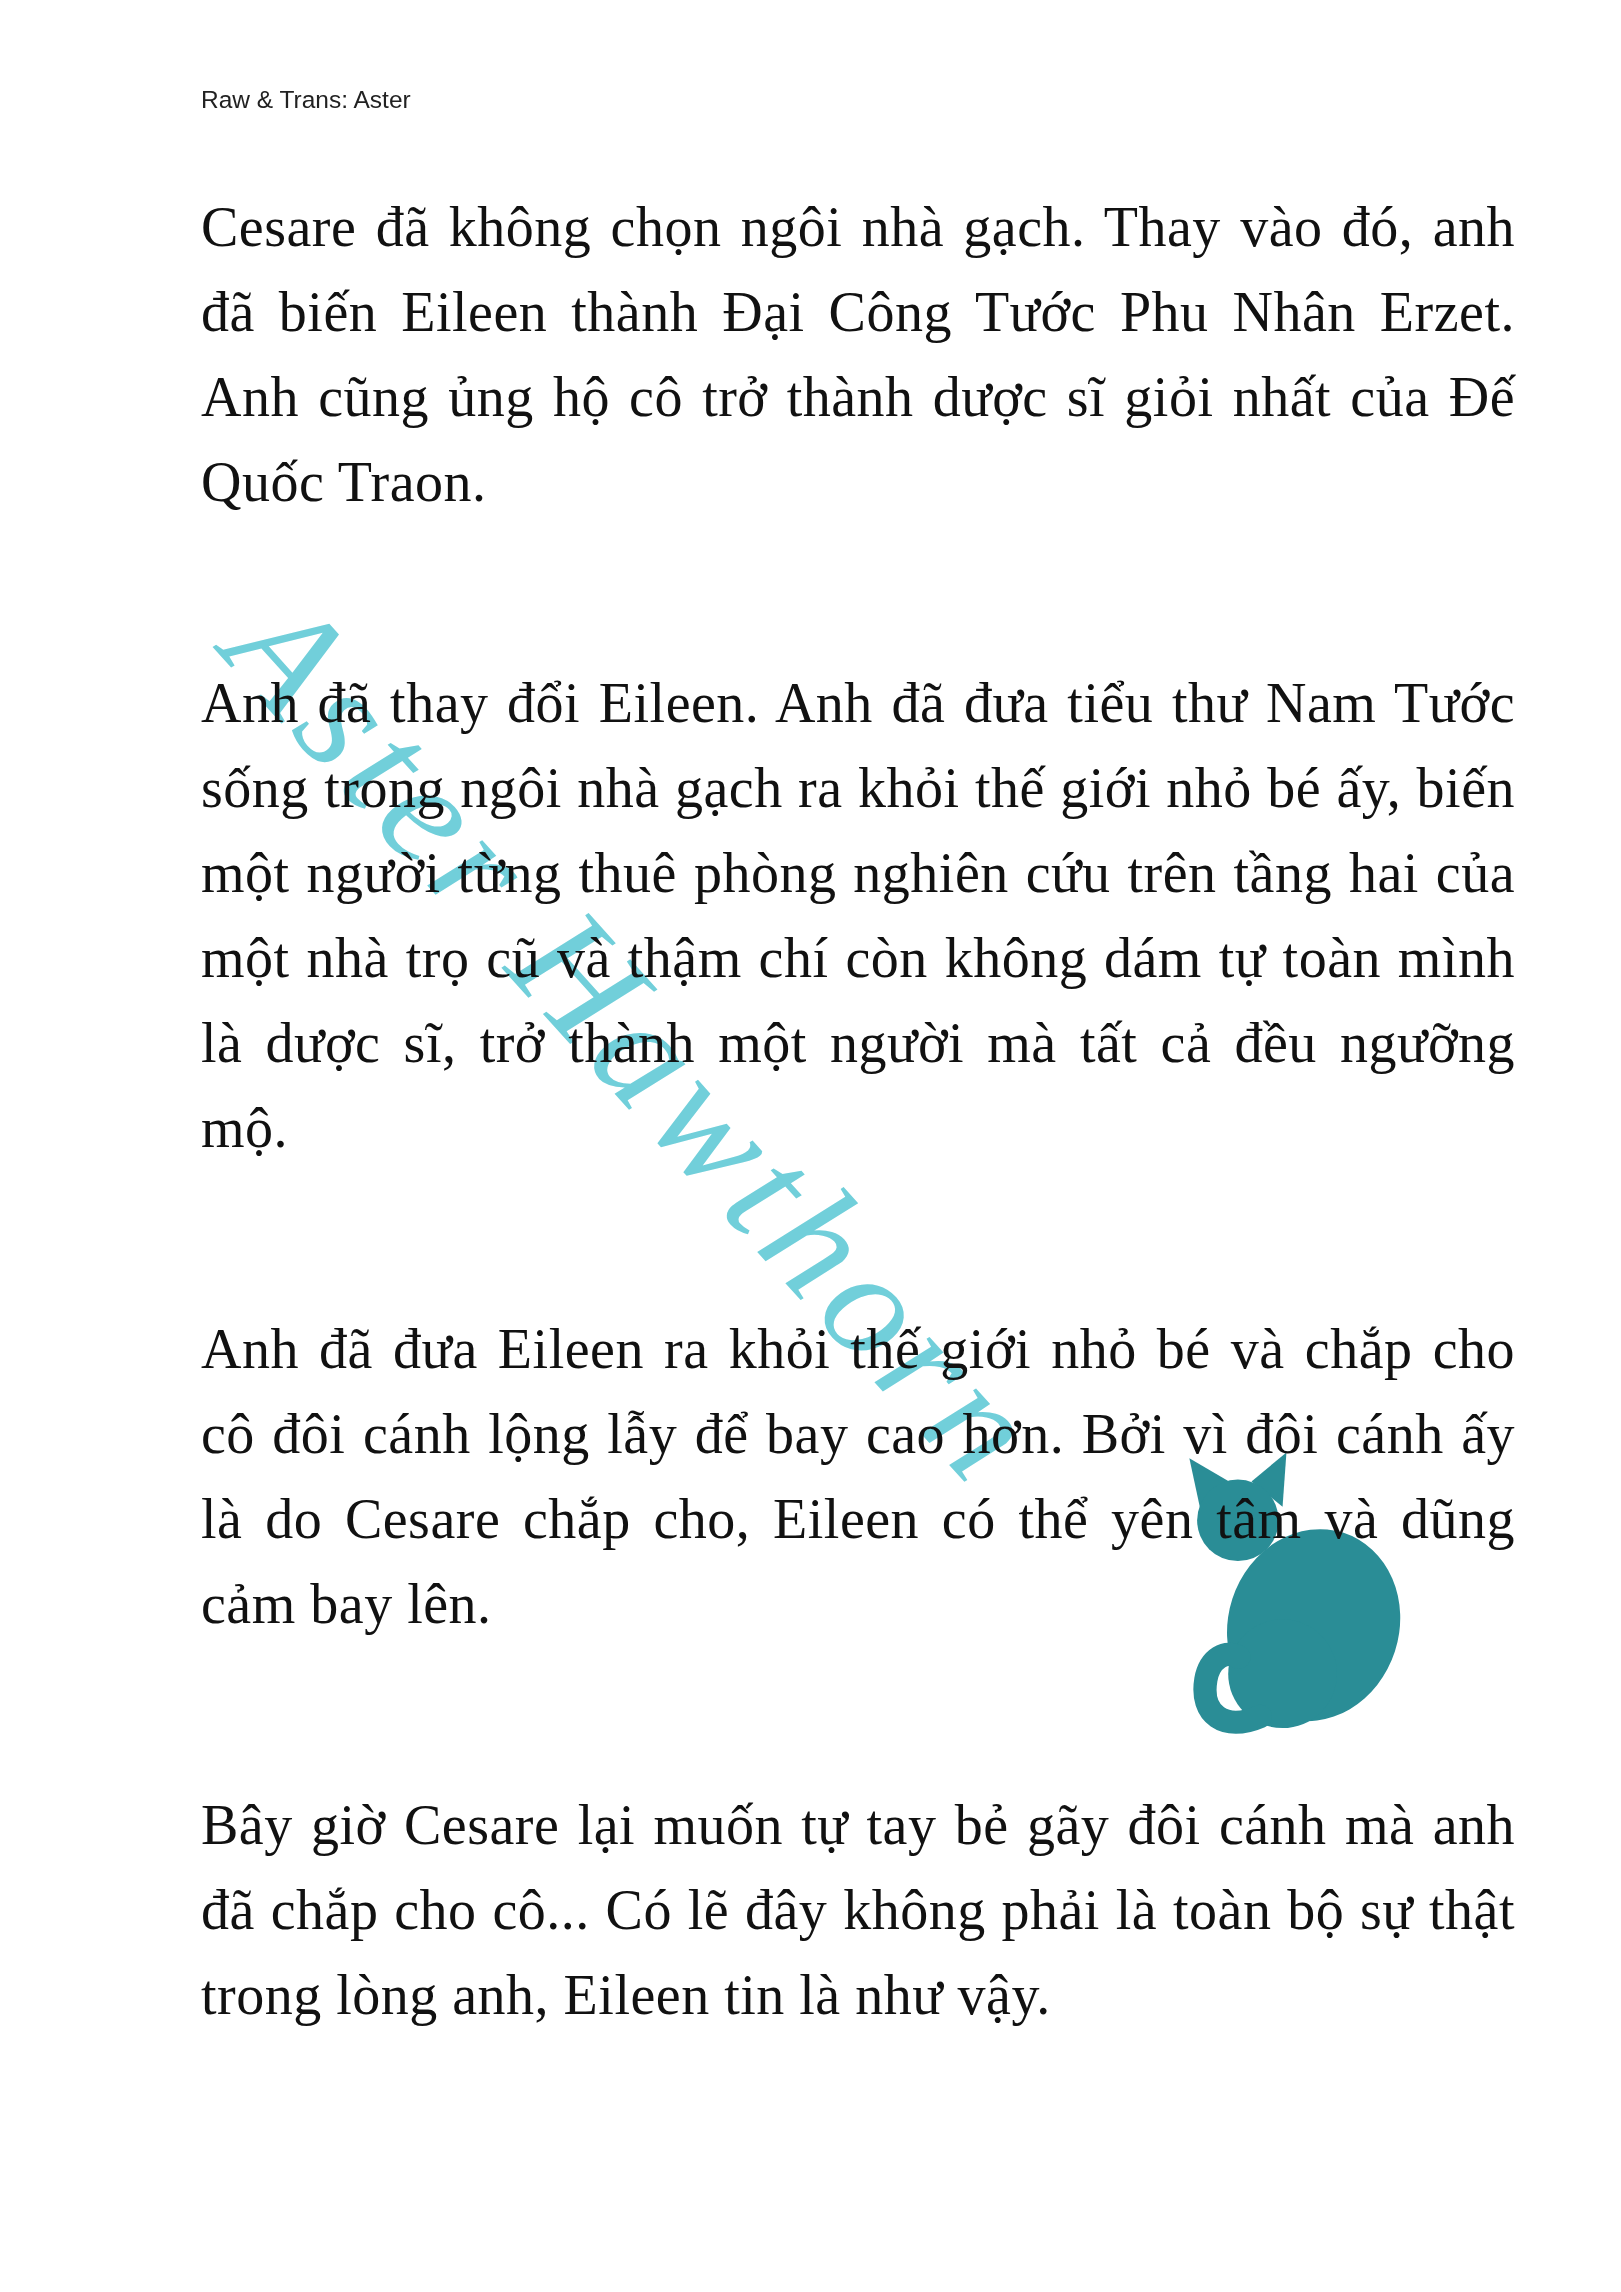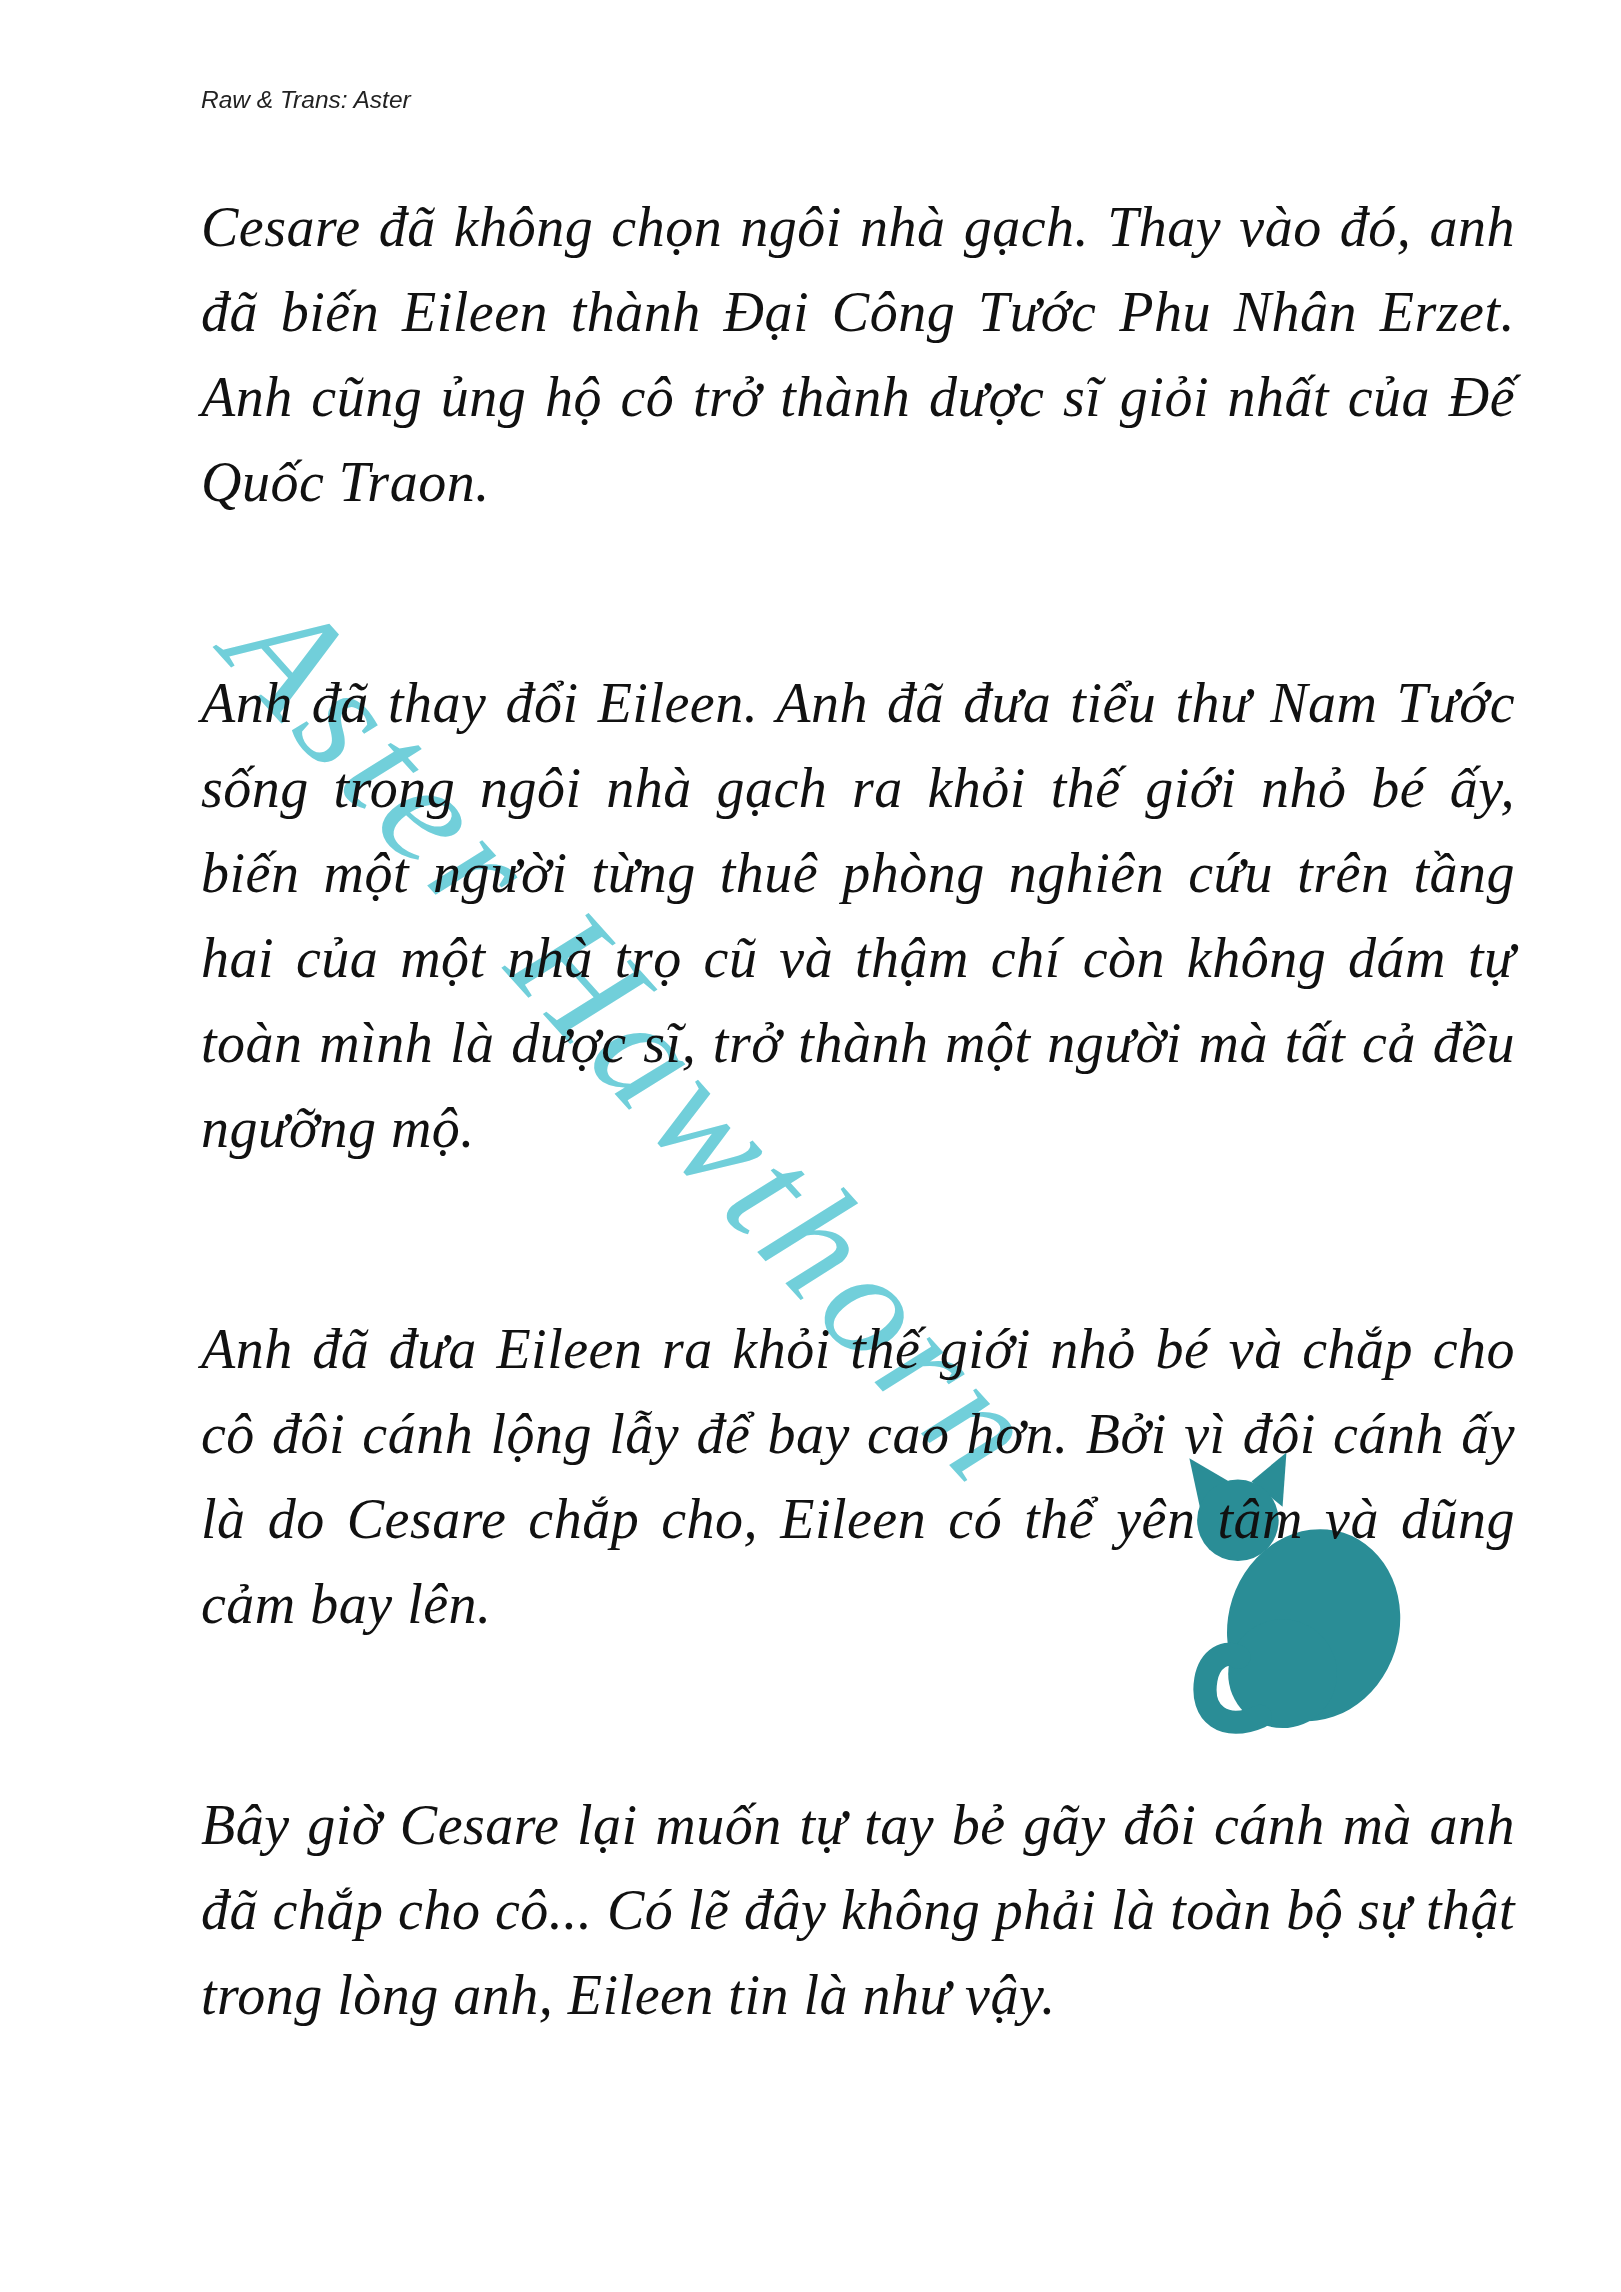--- a/index.html
+++ b/index.html
@@ -11,21 +11,20 @@
     margin: 0 auto;
     background: var(--background, #ffffff);
     overflow: hidden;
     font-family: "Liberation Serif", serif;
     color: var(--text, #111111);
   }
   .content {
     position: relative;
     z-index: 3;
     padding: 86px 106px 0 201px;
-    font-style: italic;
   }
   .header {
     font-family: "Liberation Sans", sans-serif;
     font-size: 24.5px;
     font-weight: 400;
     color: #222222;
     margin-bottom: 71px;
   }
   .body-text p {
     font-size: 56px;

